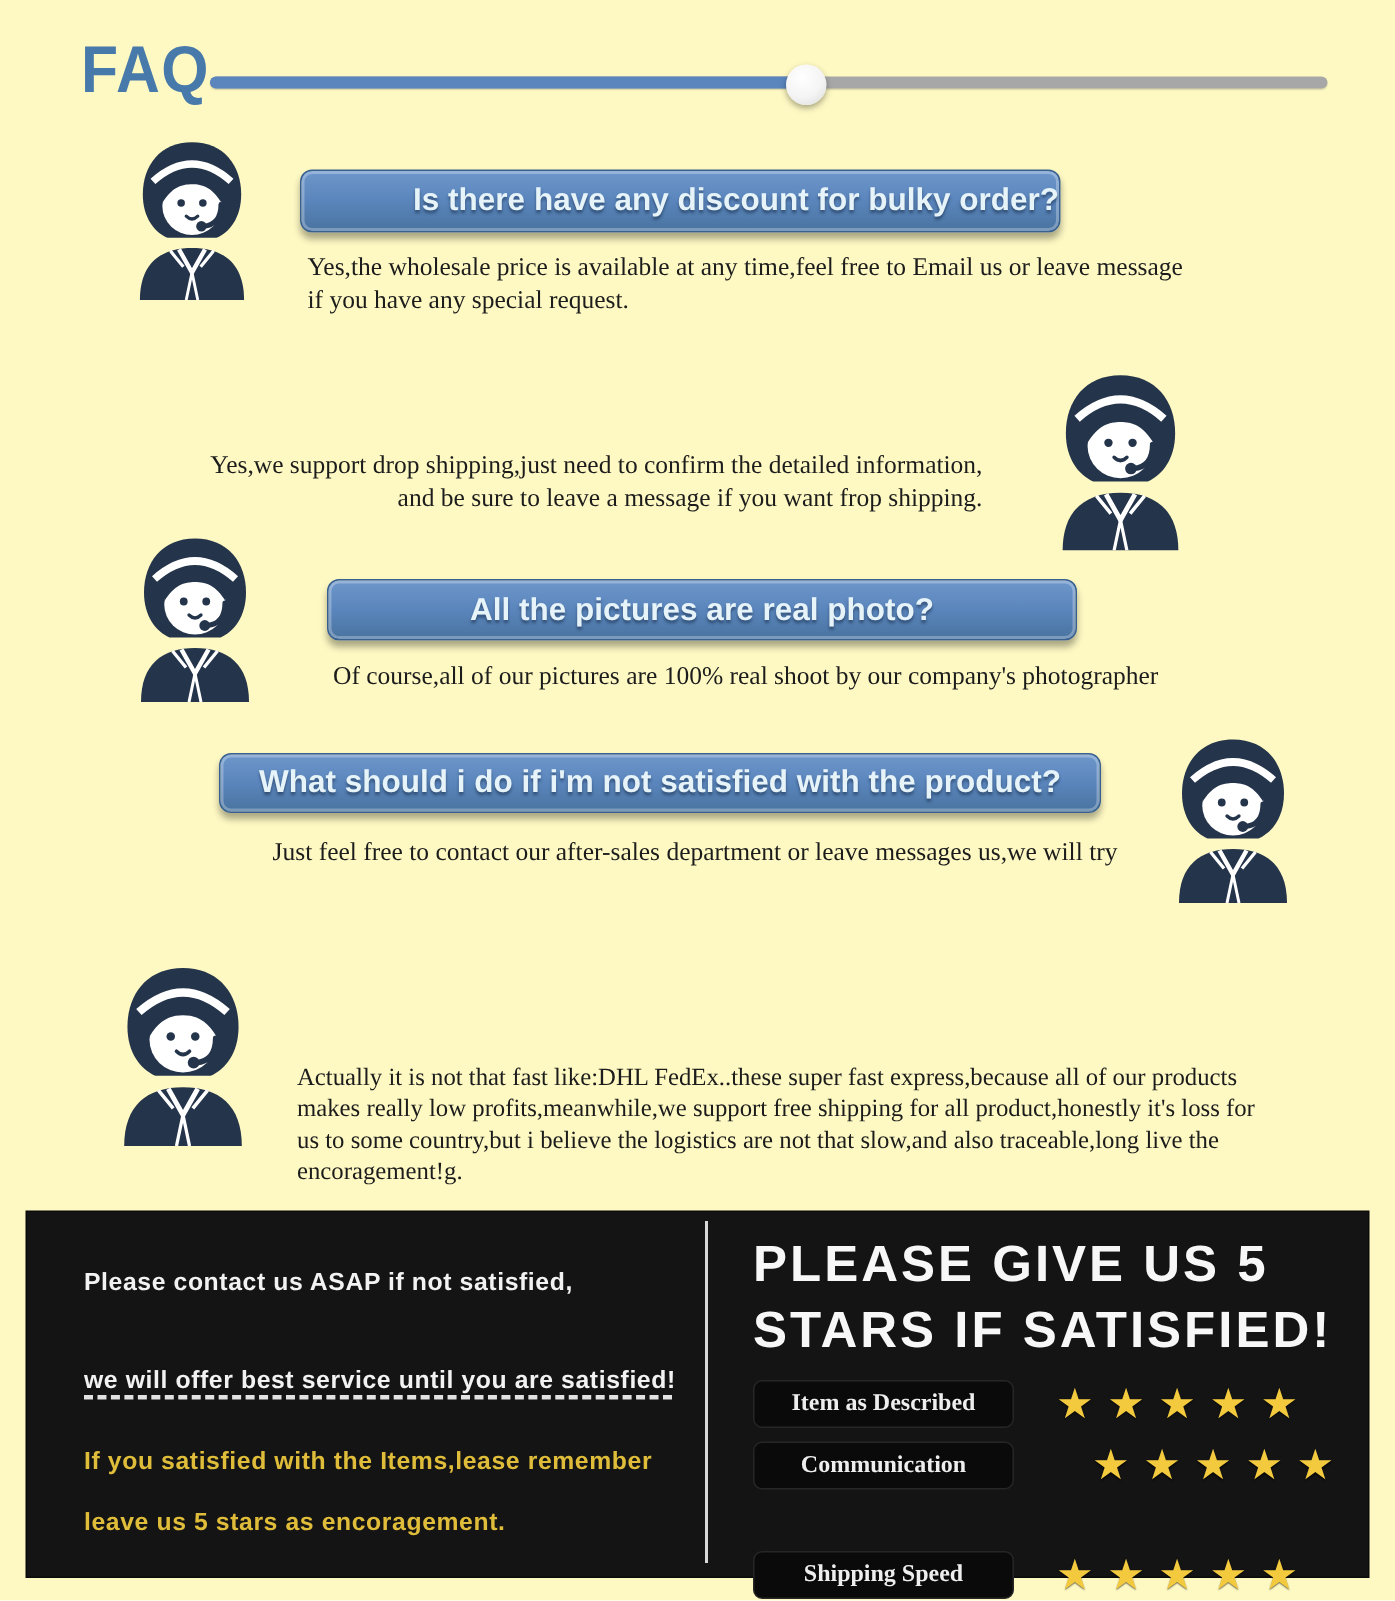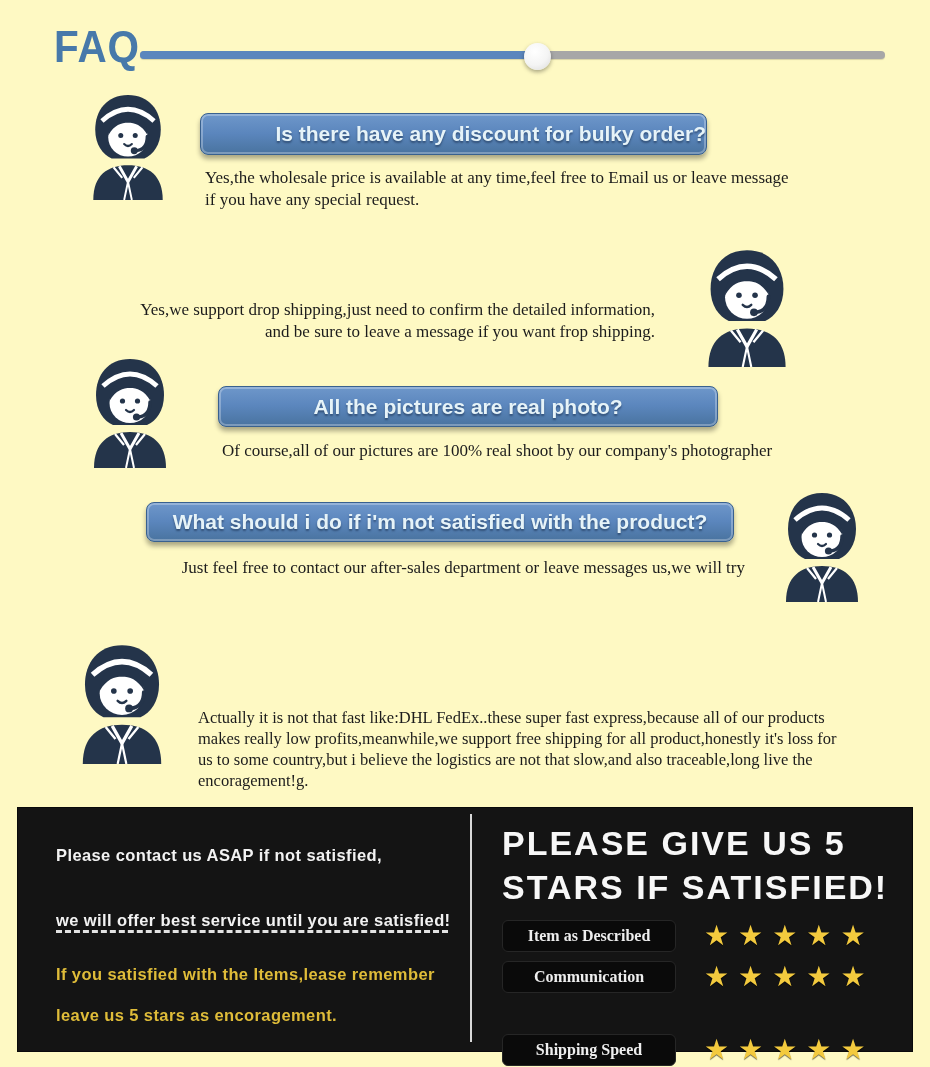--- a/index.html
+++ b/index.html
@@ -74,21 +74,21 @@
   .fl-line.y2{top:75px;margin-top:28px;}
   .fl-dashes{position:absolute;left:38px;top:122px;width:392px;border-top:3px dashed #e2e2e2;}
   .fl-line.gold{color:#dfbc39;}
   .fl-line.y3{top:157px;}
   .fl-line.y4{top:198px;}
   .fr-title{position:absolute;left:28px;color:#f7f7f7;font-weight:bold;font-size:34px;letter-spacing:2px;white-space:nowrap;}
   .fr-title.t1{top:16px;}
   .fr-title.t2{top:60px;}
   .rating-row{position:absolute;left:28px;display:flex;align-items:center;}
   .rr1{top:112px;}
-  .rr2{top:153px;}
+  .rr2{top:153px;gap:24px;}
   .rr3{top:195px;margin-top:31px;}
   .rating-pill{
     width:172px;height:30px;display:flex;align-items:center;justify-content:center;
     background:#0a0a0a;border:1px solid #262626;border-radius:6px;
     color:#eeeeee;font-family:"Liberation Serif","DejaVu Serif",serif;
     font-size:16px;font-weight:bold;white-space:nowrap;
   }
   .stars{
     margin-left:28px;font-size:28px;line-height:30px;letter-spacing:9px;
     color:#f3ca3e;text-shadow:0 1px 1px rgba(0,0,0,.6);white-space:nowrap;

